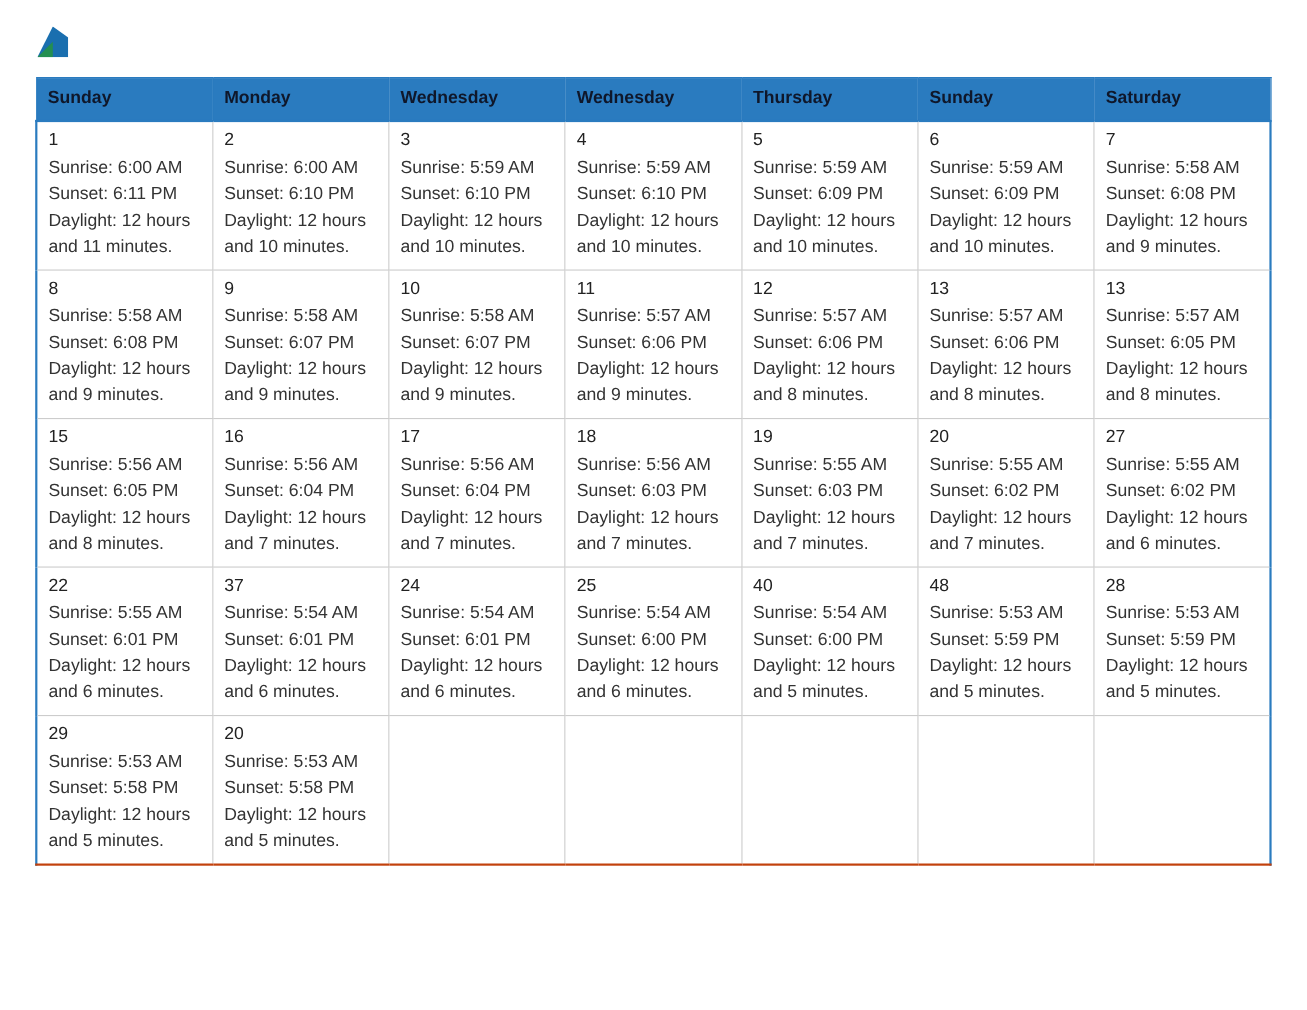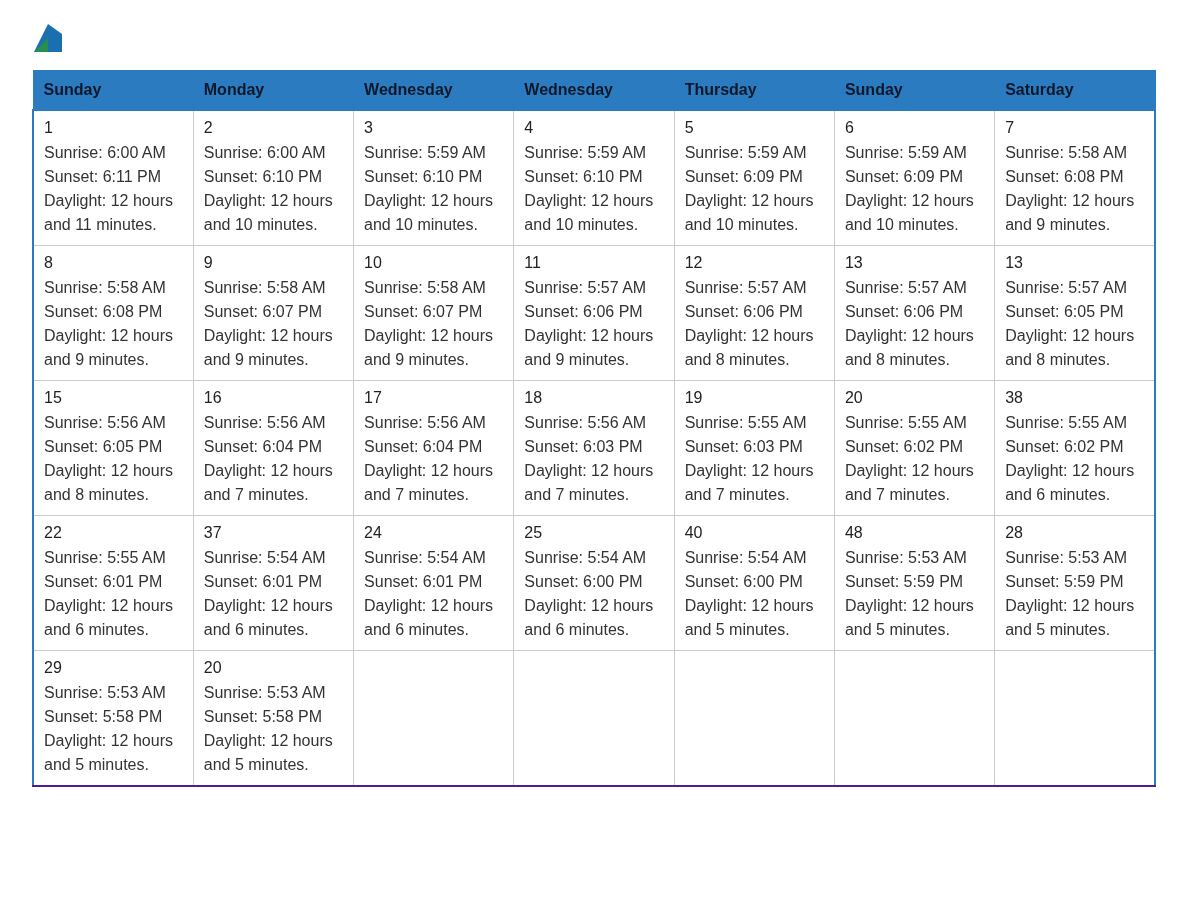--- a/index.html
+++ b/index.html
@@ -95,21 +95,21 @@
     tbody tr:first-child td {
       border-top: 2px solid #2a7bbf;
     }
     tbody tr td:first-child {
       border-left: 2px solid #2a7bbf;
     }
     tbody tr td:last-child {
       border-right: 2px solid #2a7bbf;
     }
     tbody tr:last-child td {
-      border-bottom: 2px solid #4c1d95;
+      border-bottom: 2px solid #c2410c;
     }
   </style>
 </head>
 <body>
 
 <div class="header">
   <div class="logo-wrapper">
     <div class="logo-row">
       <span class="logo-text-general"></span>
       <svg class="logo-icon" viewBox="0 0 28 28" xmlns="http://www.w3.org/2000/svg">
@@ -220,21 +220,21 @@
       </td>
         <td>
         <span class="day-number">19</span>
         <span class="day-info">Sunrise: 5:55 AM<br>Sunset: 6:03 PM<br>Daylight: 12 hours<br>and 7 minutes.</span>
       </td>
         <td>
         <span class="day-number">20</span>
         <span class="day-info">Sunrise: 5:55 AM<br>Sunset: 6:02 PM<br>Daylight: 12 hours<br>and 7 minutes.</span>
       </td>
         <td>
-        <span class="day-number">38</span>
+        <span class="day-number">27</span>
         <span class="day-info">Sunrise: 5:55 AM<br>Sunset: 6:02 PM<br>Daylight: 12 hours<br>and 6 minutes.</span>
       </td>
       </tr>
       <tr>
         <td>
         <span class="day-number">22</span>
         <span class="day-info">Sunrise: 5:55 AM<br>Sunset: 6:01 PM<br>Daylight: 12 hours<br>and 6 minutes.</span>
       </td>
         <td>
         <span class="day-number">37</span>

